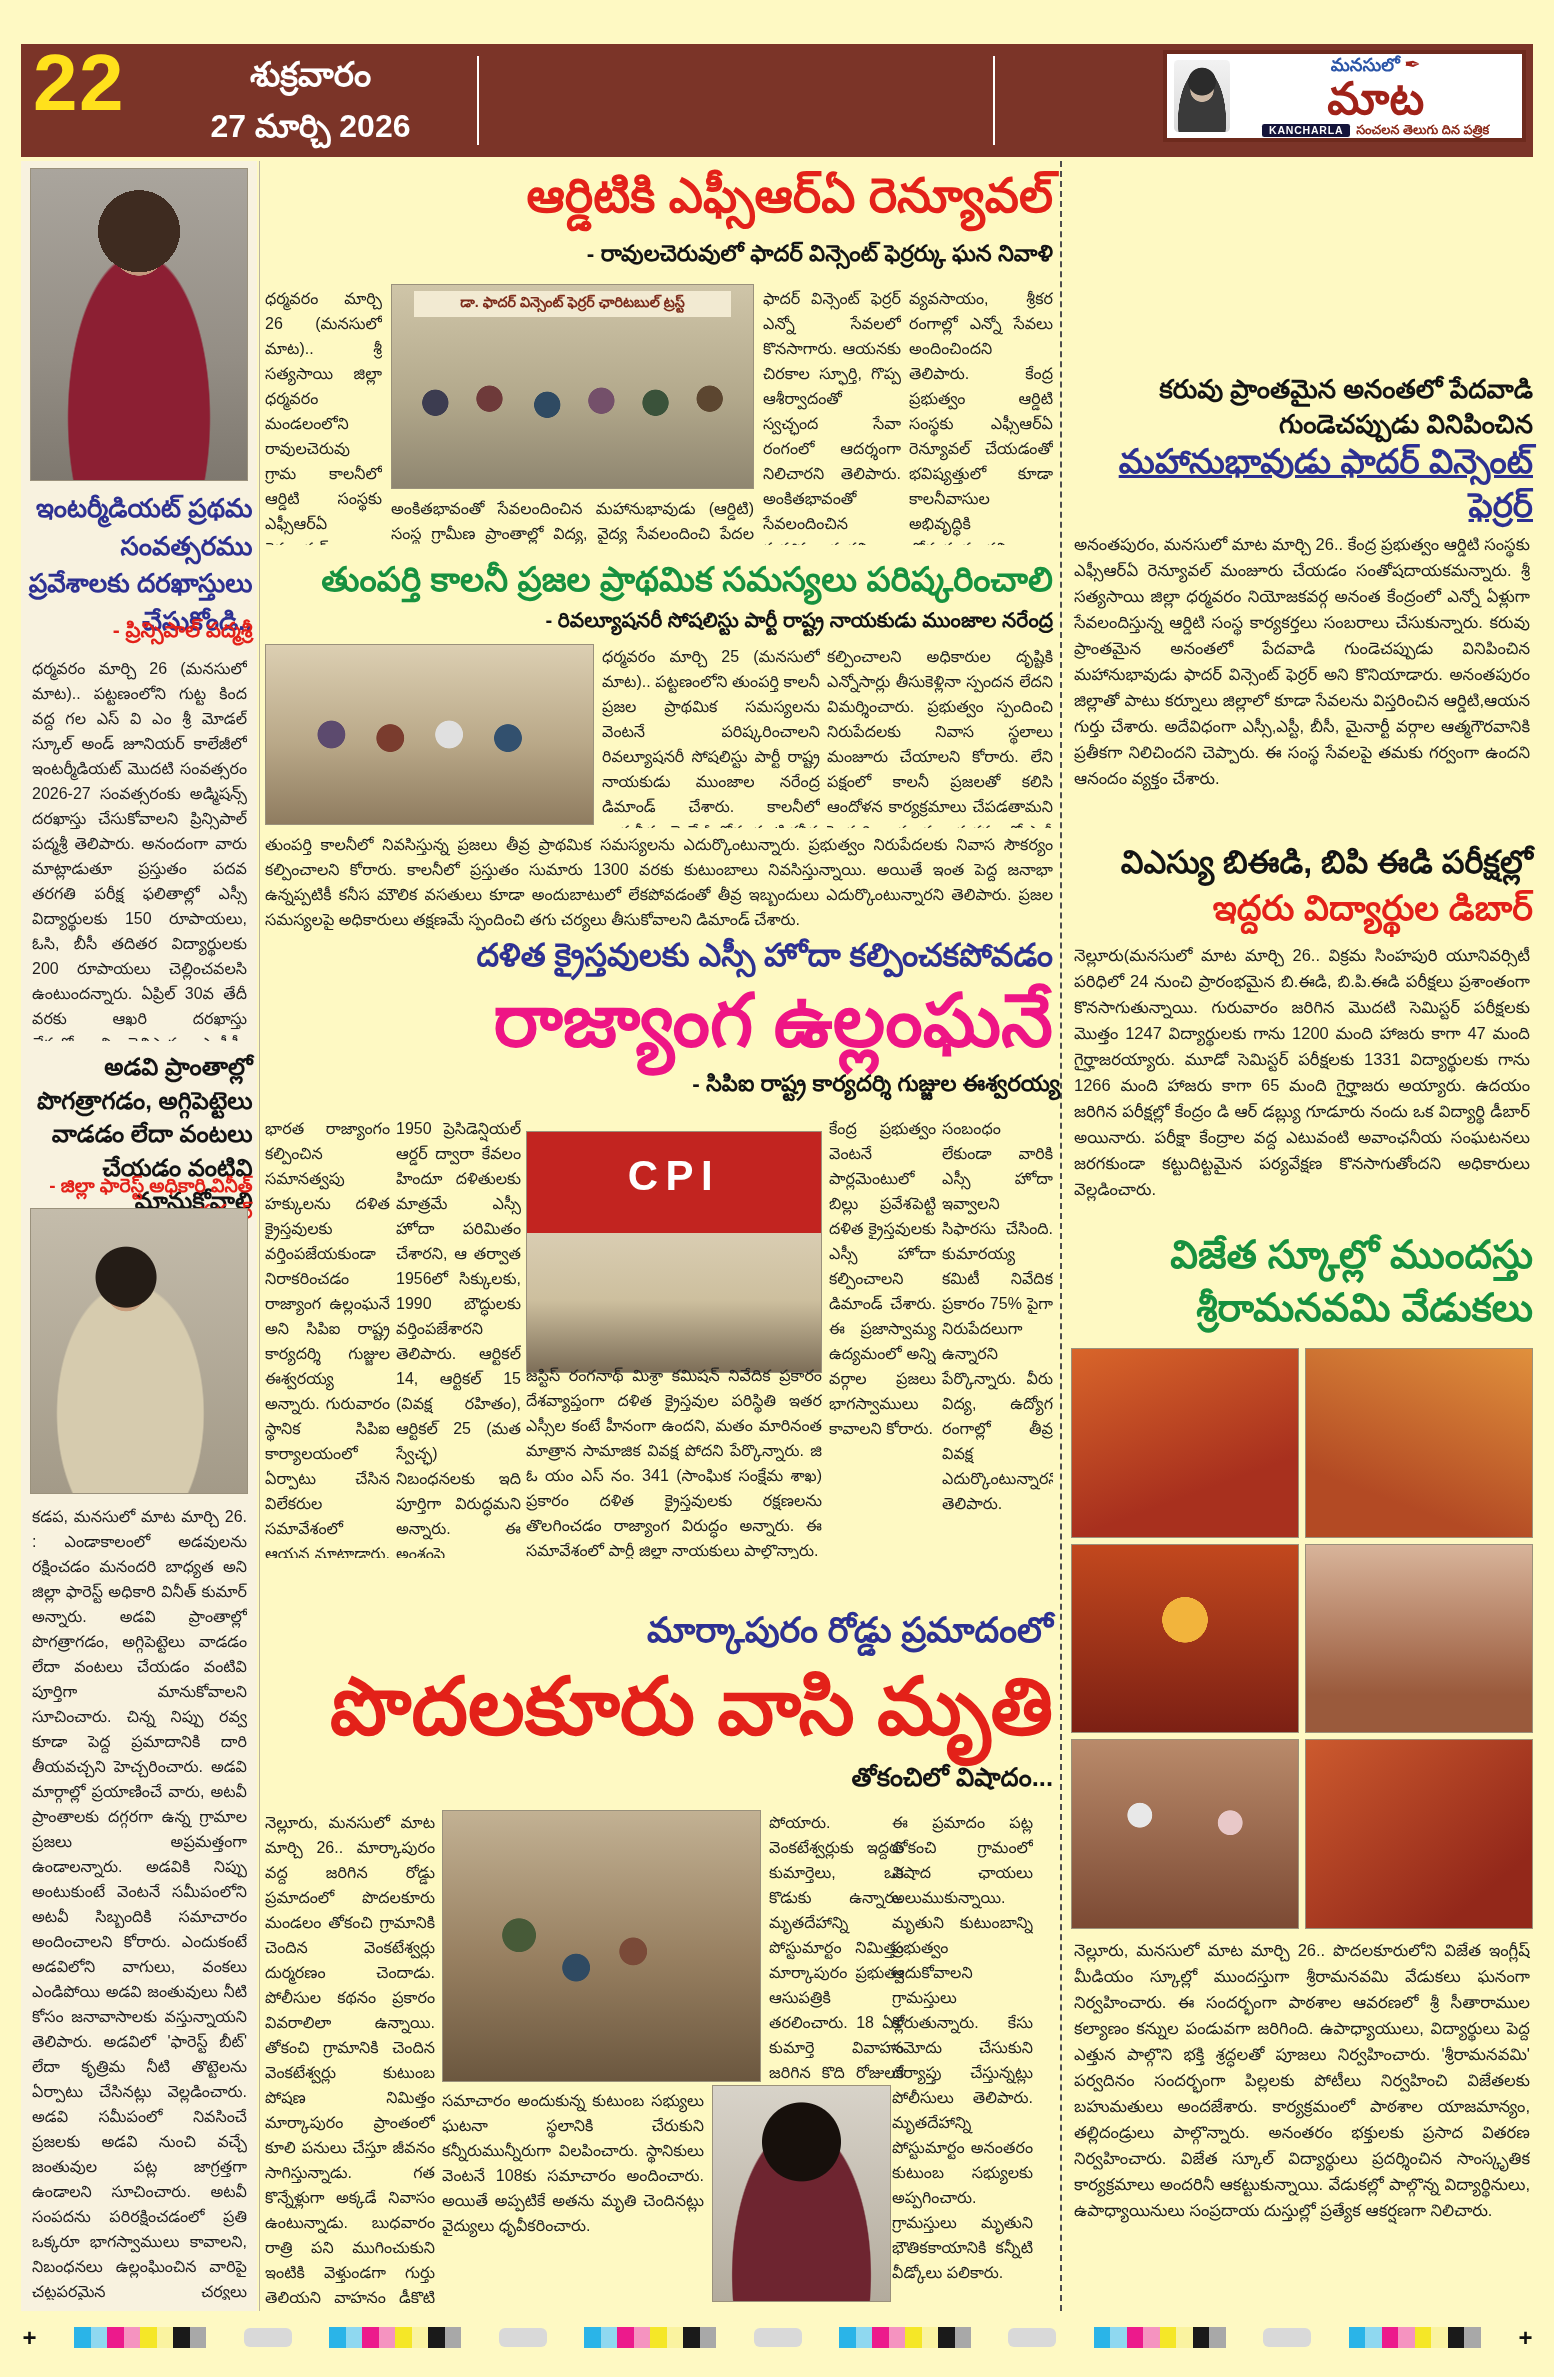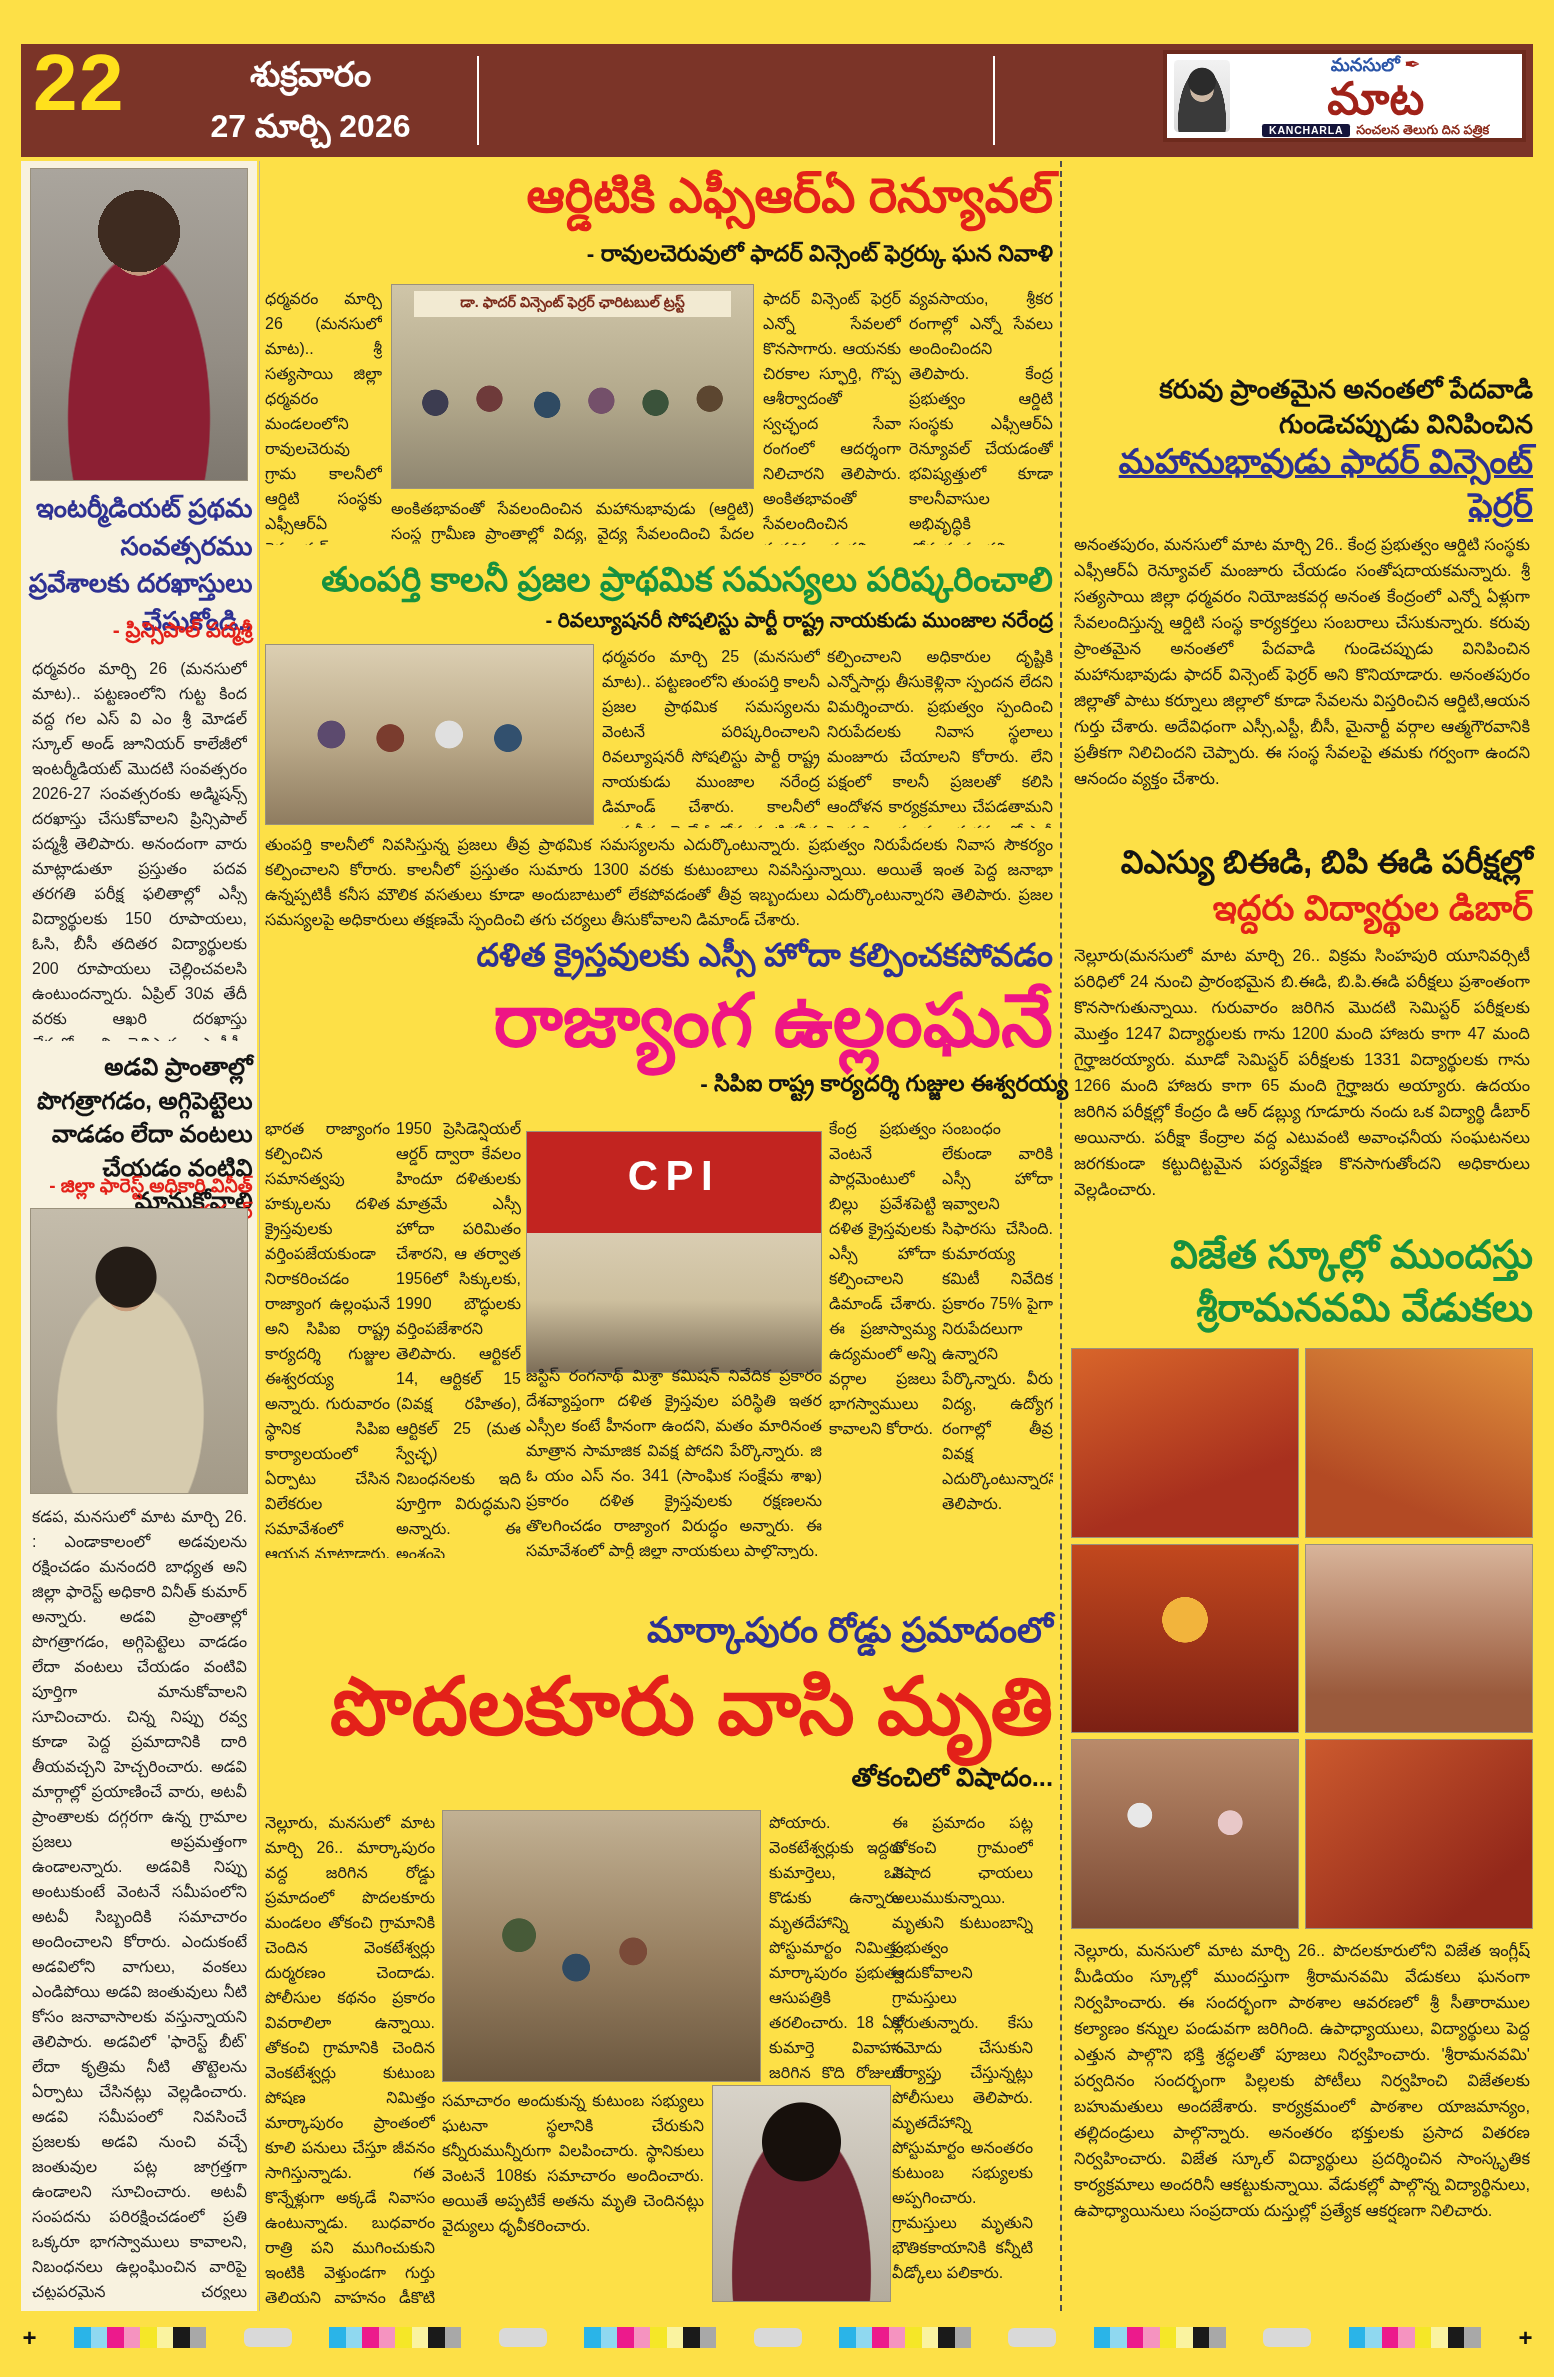--- a/index.html
+++ b/index.html
@@ -1,16 +1,16 @@
 <!DOCTYPE html>
 <html style="font-size:12px"><head>
 <meta charset="utf-8">
 <style>
   html,body{margin:0;padding:0;background:#e8e8e8;}
-  #page{position:relative;width:1555px;height:2377px;background:#fde047;margin:0 auto;
+  #page{position:relative;width:1555px;height:2377px;background:#fef9c3;margin:0 auto;
         font-family:"Liberation Sans","DejaVu Sans",sans-serif;overflow:hidden;}
   
   #band{position:absolute;left:21px;top:44px;width:1512px;height:113px;background:#7b3428;}
   .pagenum{position:absolute;left:12px;top:-7.5px;font-size:80px;font-weight:800;color:#ffe11c;letter-spacing:1.5px;}
   .daydate{position:absolute;left:128px;top:10.5px;width:323px;text-align:center;color:#ffffff;}
   .daydate .day{font-size:34px;font-weight:bold;}
   .daydate .date{font-size:32px;font-weight:bold;margin-top:6px;}
   .vline{position:absolute;top:12px;width:2.3px;height:89px;background:#ffffff;}
   .section{position:absolute;left:469px;top:6px;width:493px;text-align:center;color:#ffe11c;}
   .section .en{display:inline-block;font-size:44px;font-weight:bold;letter-spacing:2.3px;
@@ -166,21 +166,21 @@
 
   <div class="hc green" style="left:265px;top:560px;width:788px;font-size:34px;">తుంపర్తి కాలనీ ప్రజల ప్రాథమిక సమస్యలు పరిష్కరించాలి</div>
   <div class="hc black" style="left:265px;top:609px;width:788px;font-size:20.3px;">- రివల్యూషనరీ సోషలిస్టు పార్టీ రాష్ట్ర నాయకుడు ముంజాల నరేంద్ర</div>
   <div class="photo ph-shop" style="left:265px;top:644px;width:329px;height:181px;"></div>
   <div class="tbox" style="left:602px;top:644px;width:218px;height:184px;">ధర్మవరం మార్చి 25 (మనసులో మాట).. పట్టణంలోని తుంపర్తి కాలనీ ప్రజల ప్రాథమిక సమస్యలను వెంటనే పరిష్కరించాలని రివల్యూషనరీ సోషలిస్టు పార్టీ రాష్ట్ర నాయకుడు ముంజాల నరేంద్ర డిమాండ్ చేశారు. కాలనీలో తాగునీరు, డ్రైనేజీ, రోడ్లు వంటి కనీస సౌకర్యాలు లేక ప్రజలు తీవ్ర అవస్థలు పడుతున్నారని అన్నారు.</div>
   <div class="tbox" style="left:827px;top:644px;width:226px;height:184px;">కల్పించాలని అధికారుల దృష్టికి ఎన్నోసార్లు తీసుకెళ్లినా స్పందన లేదని విమర్శించారు. ప్రభుత్వం స్పందించి నిరుపేదలకు నివాస స్థలాలు మంజూరు చేయాలని కోరారు. లేని పక్షంలో కాలనీ ప్రజలతో కలిసి ఆందోళన కార్యక్రమాలు చేపడతామని హెచ్చరించారు. ఈ కార్యక్రమంలో పార్టీ నాయకులు, కాలనీవాసులు పాల్గొన్నారు.</div>
   <div class="tbox" style="left:265px;top:832px;width:788px;height:102px;">తుంపర్తి కాలనీలో నివసిస్తున్న ప్రజలు తీవ్ర ప్రాథమిక సమస్యలను ఎదుర్కొంటున్నారు. ప్రభుత్వం నిరుపేదలకు నివాస సౌకర్యం కల్పించాలని కోరారు. కాలనీలో ప్రస్తుతం సుమారు 1300 వరకు కుటుంబాలు నివసిస్తున్నాయి. అయితే ఇంత పెద్ద జనాభా ఉన్నప్పటికీ కనీస మౌలిక వసతులు కూడా అందుబాటులో లేకపోవడంతో తీవ్ర ఇబ్బందులు ఎదుర్కొంటున్నారని తెలిపారు. ప్రజల సమస్యలపై అధికారులు తక్షణమే స్పందించి తగు చర్యలు తీసుకోవాలని డిమాండ్ చేశారు.</div>
 
   <div class="hc blue" style="left:265px;top:937px;width:788px;font-size:32px;">దళిత క్రైస్తవులకు ఎస్సీ హోదా కల్పించకపోవడం</div>
   <div class="hc magenta" style="left:265px;top:978px;width:788px;font-size:74px;font-weight:800;">రాజ్యాంగ ఉల్లంఘనే</div>
-  <div class="hc black" style="left:280px;top:1071px;width:788px;font-size:22.6px;">- సిపిఐ రాష్ట్ర కార్యదర్శి గుజ్జుల ఈశ్వరయ్య</div>
+  <div class="hc black" style="left:272px;top:1071px;width:788px;font-size:22.6px;">- సిపిఐ రాష్ట్ర కార్యదర్శి గుజ్జుల ఈశ్వరయ్య</div>
   <div class="photo ph-cpi" style="left:526px;top:1115px;width:296px;height:242px;margin-top:16px;">
     <div class="cpi-label">CPI</div>
   </div>
   <div class="tbox" style="left:265px;top:1116px;width:125px;height:442px;">భారత రాజ్యాంగం కల్పించిన సమానత్వపు హక్కులను దళిత క్రైస్తవులకు వర్తింపజేయకుండా నిరాకరించడం రాజ్యాంగ ఉల్లంఘనే అని సిపిఐ రాష్ట్ర కార్యదర్శి గుజ్జుల ఈశ్వరయ్య అన్నారు. గురువారం స్థానిక సిపిఐ కార్యాలయంలో ఏర్పాటు చేసిన విలేకరుల సమావేశంలో ఆయన మాట్లాడారు. దళితులు ఎదుర్కొంటున్న సామాజిక వివక్ష మతం మారినా కొనసాగుతోందని ఆవేదన వ్యక్తం చేశారు.</div>
   <div class="tbox" style="left:396px;top:1116px;width:125px;height:442px;">1950 ప్రెసిడెన్షియల్ ఆర్డర్ ద్వారా కేవలం హిందూ దళితులకు మాత్రమే ఎస్సీ హోదా పరిమితం చేశారని, ఆ తర్వాత 1956లో సిక్కులకు, 1990 బౌద్ధులకు వర్తింపజేశారని తెలిపారు. ఆర్టికల్ 14, ఆర్టికల్ 15 (వివక్ష రహితం), ఆర్టికల్ 25 (మత స్వేచ్ఛ) నిబంధనలకు ఇది పూర్తిగా విరుద్ధమని అన్నారు. ఈ అంశంపై సుప్రీంకోర్టులో కేసులు పెండింగ్లో ఉన్నాయని గుర్తు చేశారు.</div>
   <div class="tbox" style="left:829px;top:1116px;width:107px;height:442px;">కేంద్ర ప్రభుత్వం వెంటనే పార్లమెంటులో బిల్లు ప్రవేశపెట్టి దళిత క్రైస్తవులకు ఎస్సీ హోదా కల్పించాలని డిమాండ్ చేశారు. ఈ ప్రజాస్వామ్య ఉద్యమంలో అన్ని వర్గాల ప్రజలు భాగస్వాములు కావాలని కోరారు.</div>
   <div class="tbox" style="left:942px;top:1116px;width:111px;height:442px;">సంబంధం లేకుండా వారికి ఎస్సీ హోదా ఇవ్వాలని సిఫారసు చేసింది. కుమారయ్య కమిటీ నివేదిక ప్రకారం 75% పైగా నిరుపేదలుగా ఉన్నారని పేర్కొన్నారు. వీరు విద్య, ఉద్యోగ రంగాల్లో తీవ్ర వివక్ష ఎదుర్కొంటున్నారని తెలిపారు.</div>
   <div class="tbox" style="left:526px;top:1363px;width:296px;height:196px;">జస్టిస్ రంగనాథ్ మిశ్రా కమిషన్ నివేదిక ప్రకారం దేశవ్యాప్తంగా దళిత క్రైస్తవుల పరిస్థితి ఇతర ఎస్సీల కంటే హీనంగా ఉందని, మతం మారినంత మాత్రాన సామాజిక వివక్ష పోదని పేర్కొన్నారు. జి ఓ యం ఎస్ నం. 341 (సాంఘిక సంక్షేమ శాఖ) ప్రకారం దళిత క్రైస్తవులకు రక్షణలను తొలగించడం రాజ్యాంగ విరుద్ధం అన్నారు. ఈ సమావేశంలో పార్టీ జిల్లా నాయకులు పాల్గొన్నారు.</div>
 
   <div class="hc blue" style="left:265px;top:1610px;width:788px;font-size:35px;">మార్కాపురం రోడ్డు ప్రమాదంలో</div>

